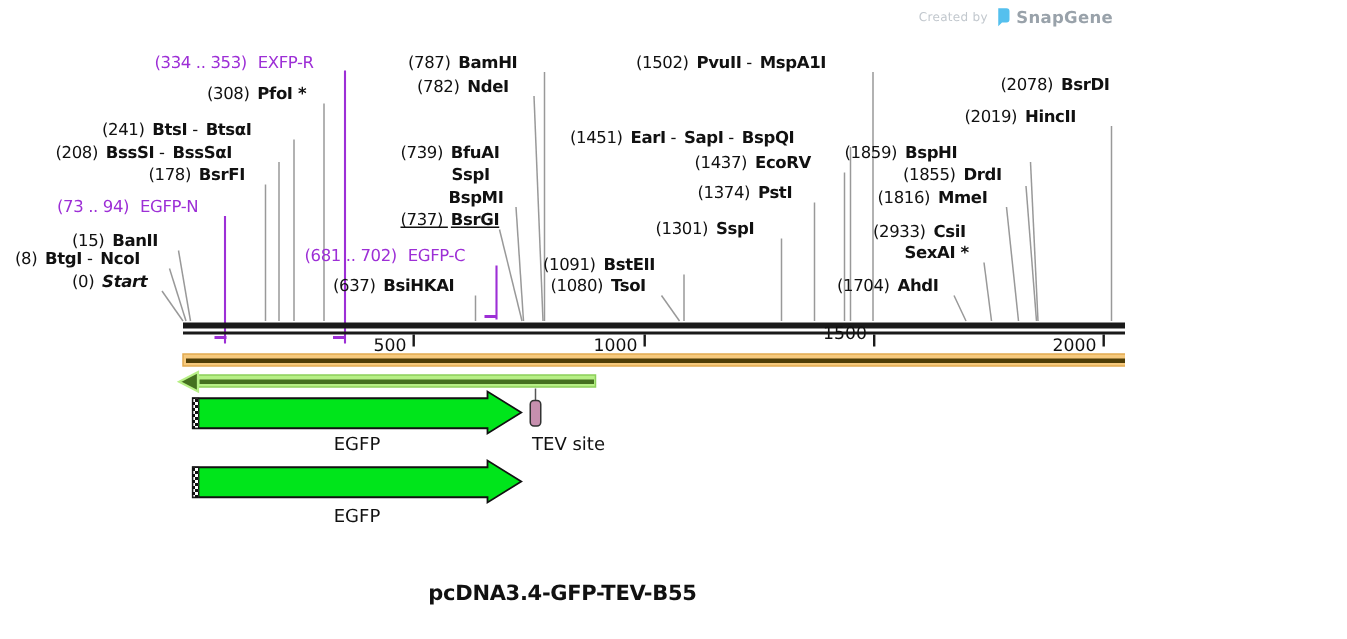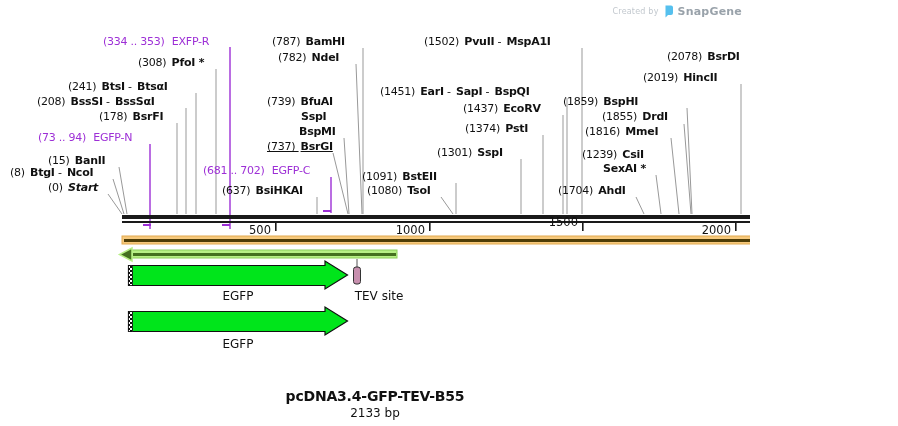--- a/index.html
+++ b/index.html
@@ -101,21 +101,21 @@
       <div class="site-label" style="left: 463px; top: 103px;"><span class="pos">(1437) </span><span class="nm">EcoRV</span></div>
       <div class="site-label" style="left: 99px; top: 111px;"><span class="pos">(178) </span><span class="nm">BsrFI</span></div>
       <div class="site-label" style="left: 299px; top: 111px;"><span class="nm">SspI</span></div>
       <div class="site-label" style="left: 602px; top: 111px;"><span class="pos">(1855) </span><span class="nm">DrdI</span></div>
       <div class="site-label" style="left: 465px; top: 123px;"><span class="pos">(1374) </span><span class="nm">PstI</span></div>
       <div class="site-label" style="left: 297px; top: 126px;"><span class="nm">BspMI</span></div>
       <div class="site-label" style="left: 585px; top: 126px;"><span class="pos">(1816) </span><span class="nm">MmeI</span></div>
       <div class="site-label" style="left: 38px; top: 132px; color: rgb(157, 47, 214);"><span class="pos">(73 .. 94) </span><span class="plain">EGFP-N</span></div>
       <div class="site-label" style="left: 267px; top: 141px; text-decoration: underline;"><span class="pos">(737) </span><span class="nm">BsrGI</span></div>
       <div class="site-label" style="left: 437px; top: 147px;"><span class="pos">(1301) </span><span class="nm">SspI</span></div>
-      <div class="site-label" style="left: 582px; top: 149px;"><span class="pos">(1239) </span><span class="nm">CsiI</span></div>
+      <div class="site-label" style="left: 582px; top: 149px;"><span class="pos">(2933) </span><span class="nm">CsiI</span></div>
       <div class="site-label" style="left: 48px; top: 155px;"><span class="pos">(15) </span><span class="nm">BanII</span></div>
       <div class="site-label" style="left: 601px; top: 163px;"><span class="nm">SexAI *</span></div>
       <div class="site-label" style="left: 203px; top: 165px; color: rgb(157, 47, 214);"><span class="pos">(681 .. 702) </span><span class="plain">EGFP-C</span></div>
       <div class="site-label" style="left: 10px; top: 167px;"><span class="pos">(8) </span><span class="nm">BtgI</span><span class="pos"> - </span><span class="nm">NcoI</span></div>
       <div class="site-label" style="left: 362px; top: 171px;"><span class="pos">(1091) </span><span class="nm">BstEII</span></div>
       <div class="site-label it" style="left: 48px; top: 182px;"><span class="pos">(0) </span><span class="nm">Start</span></div>
       <div class="site-label" style="left: 222px; top: 185px;"><span class="pos">(637) </span><span class="nm">BsiHKAI</span></div>
       <div class="site-label" style="left: 367px; top: 185px;"><span class="pos">(1080) </span><span class="nm">TsoI</span></div>
       <div class="site-label" style="left: 558px; top: 185px;"><span class="pos">(1704) </span><span class="nm">AhdI</span></div>
       <div class="site-label it" style="left: 775px; top: 184px; text-decoration: underline;"><span class="nm">End</span><span class="post">(2133)</span></div>
@@ -157,20 +157,19 @@
       <rect x="128.5" y="311.5" width="4" height="20" fill="url(#chk)" stroke="#111111" stroke-width="0.8"></rect>
     </g>
   </svg>
 
   <div class="feat-label" style="left:238px;top:290px;">EGFP</div>
   <div class="feat-label" style="left:379px;top:290px;">TEV site</div>
   <div class="feat-label" style="left:238px;top:338px;">EGFP</div>
 
   <div class="title-block">
     <div class="map-title">pcDNA3.4-GFP-TEV-B55</div>
-    <div class="map-size">2133 bp</div>
   </div>
 
 <div class="tick-num" style="left: 227px; top: 224px;">500</div>
     <div class="tick-num" style="left: 381px; top: 224px;">1000</div>
     <div class="tick-num" style="left: 534px; top: 216px;">1500</div>
     <div class="tick-num" style="left: 687px; top: 224px;">2000</div>
   </div>
 
 </body></html>

